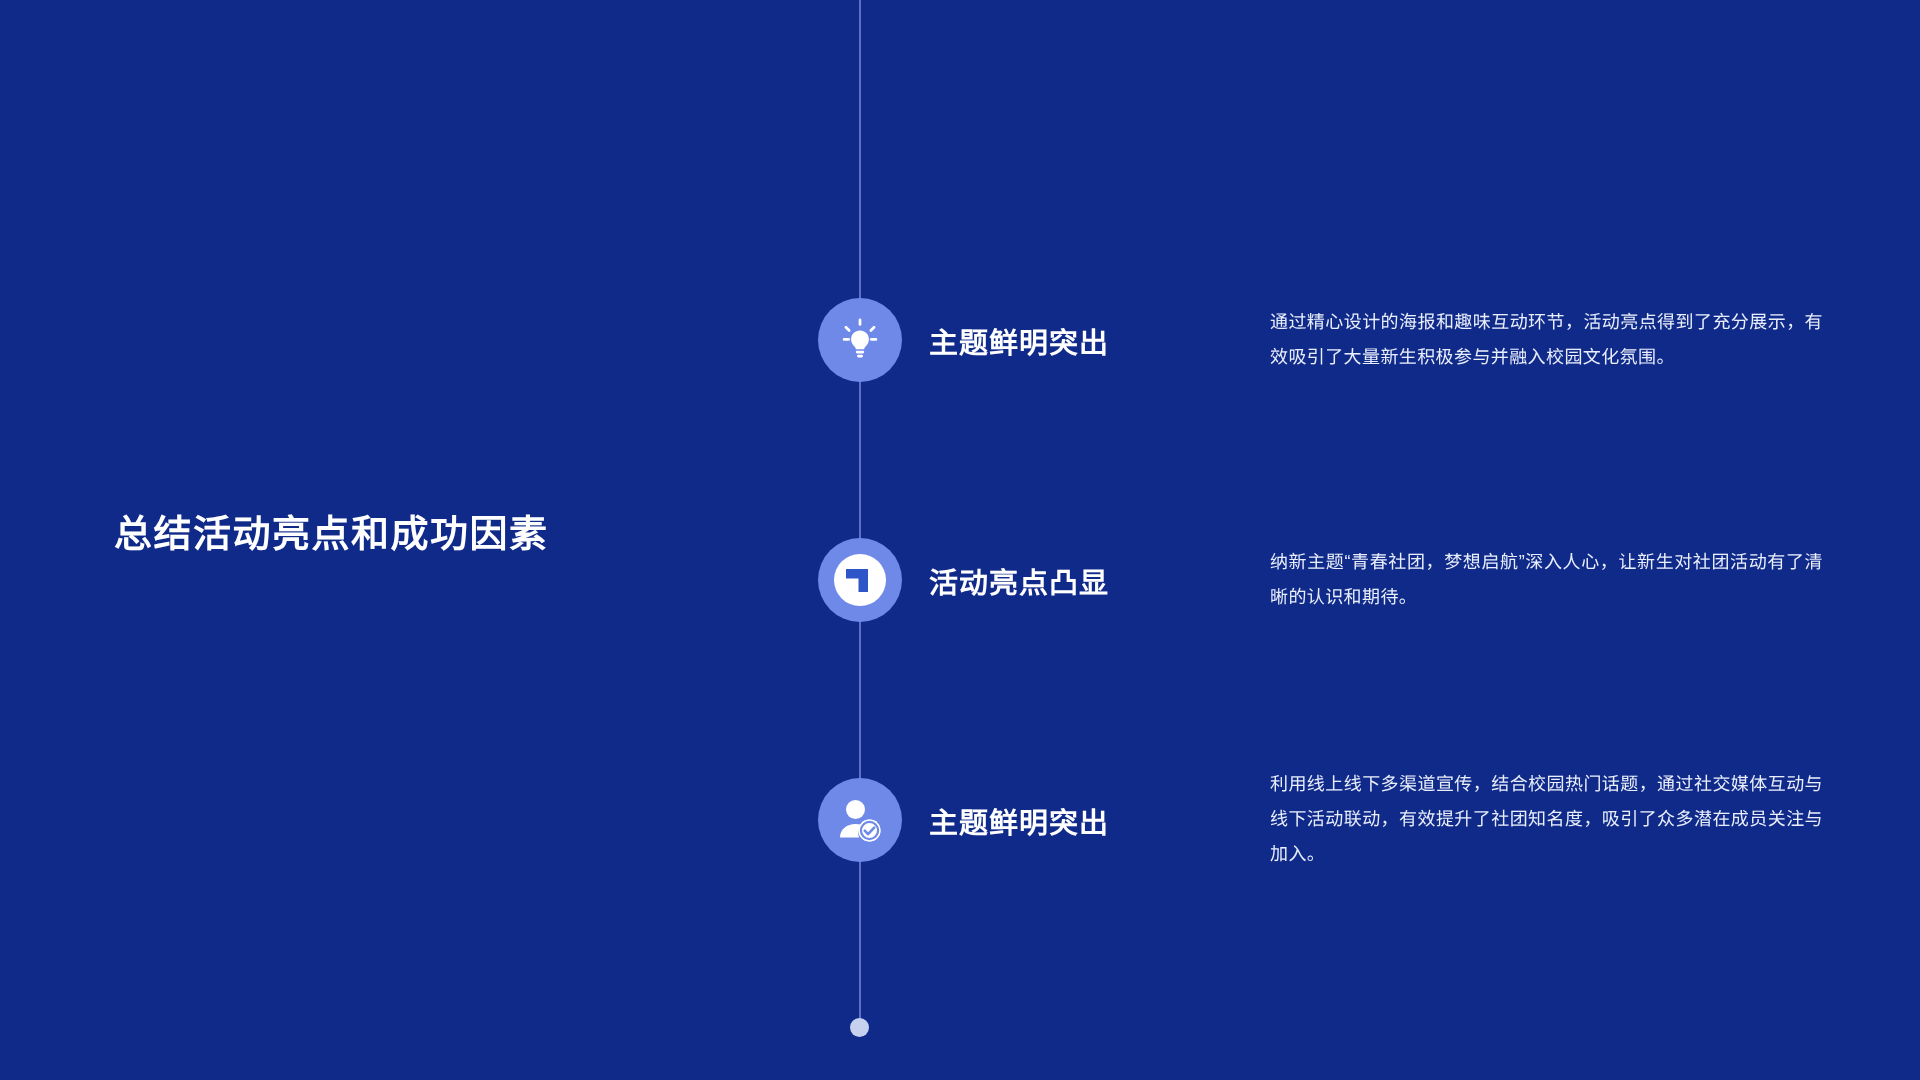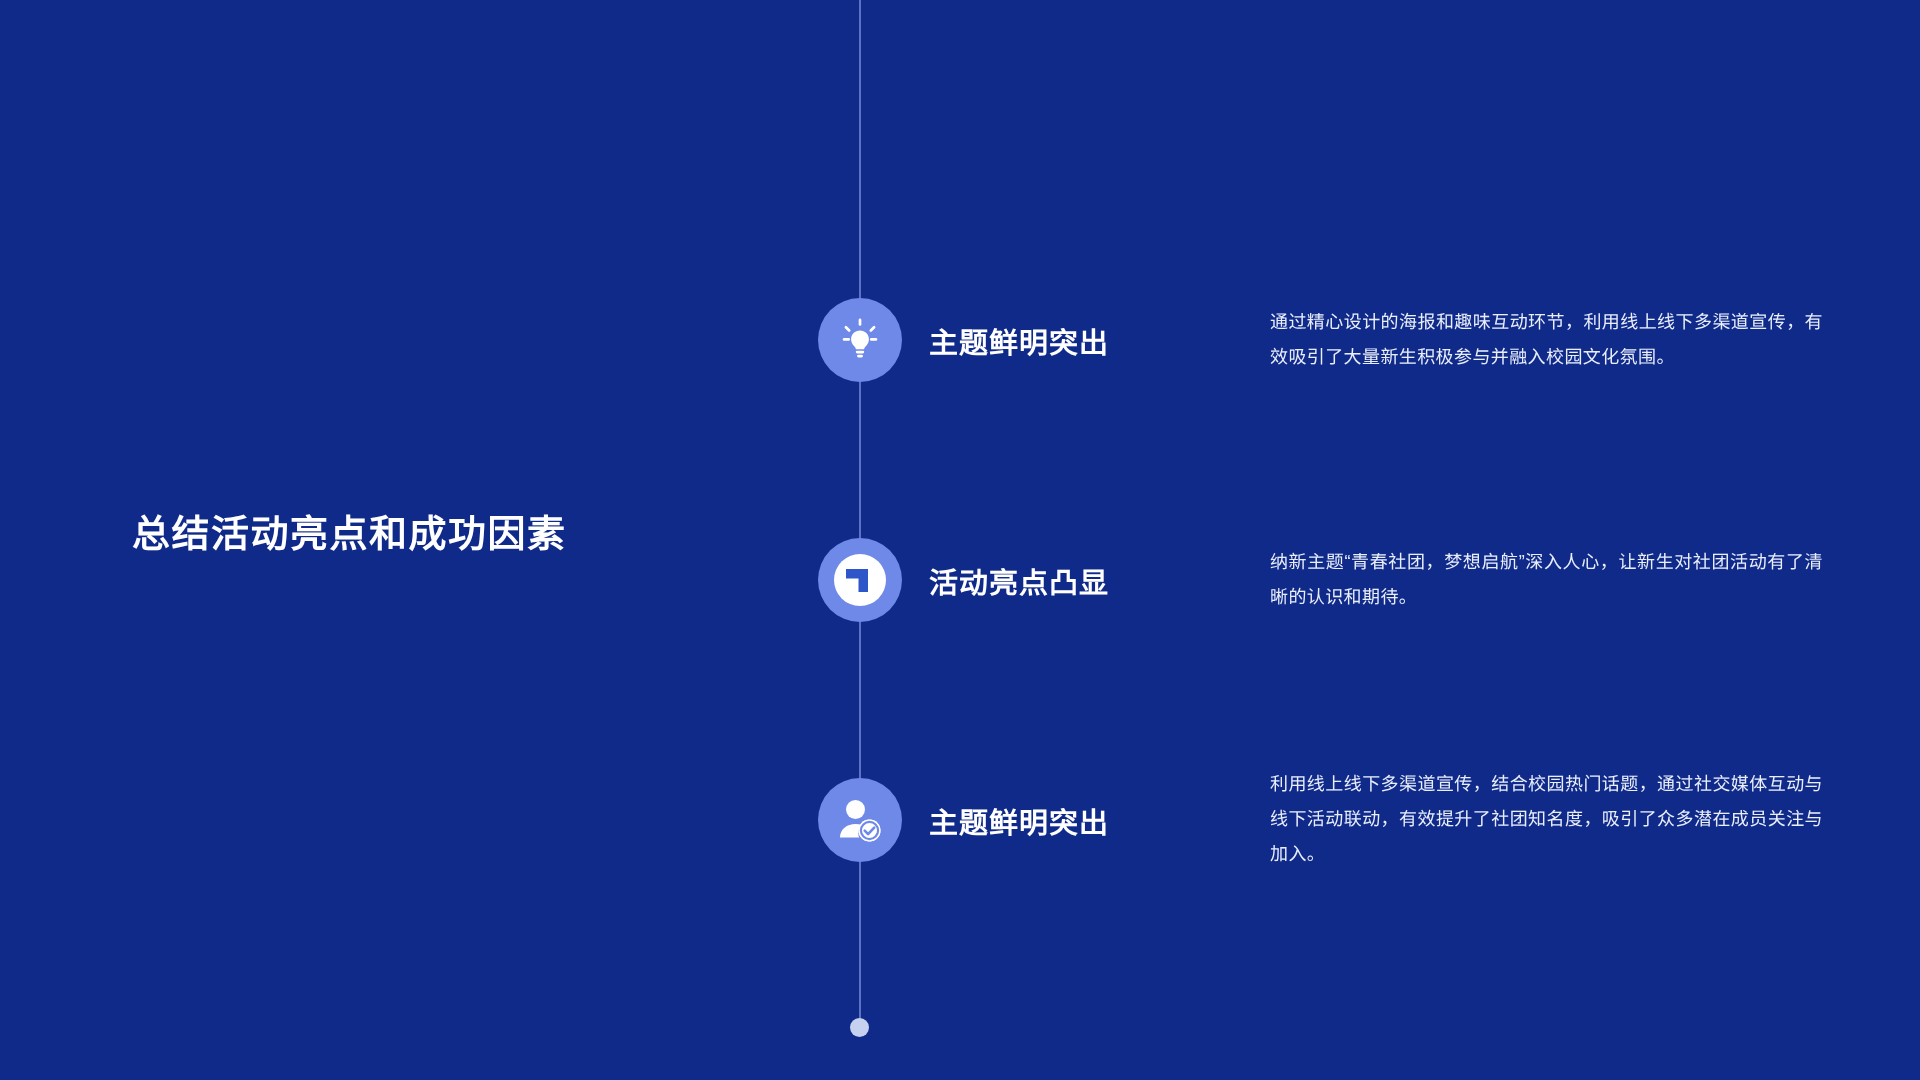--- a/index.html
+++ b/index.html
@@ -40,21 +40,20 @@
   .page-subtitle {
     position: absolute;
     left: 114px;
     top: 512px;
     font-size: 38px;
     font-weight: 700;
     color: #ffffff;
     letter-spacing: 1.5px;
     line-height: 1.2;
     white-space: nowrap;
-    margin-left: 18px;
   }
 
   
   .timeline-axis {
     position: absolute;
     left: 859px;
     top: 0px;
     width: 2px;
     height: 1025px;
     background: #7b8fd6;
@@ -139,21 +138,21 @@
           <rect x="20.9" y="39.4" width="6.2" height="2.8" rx="1.4"></rect>
           <rect x="22.6" y="1.6" width="2.8" height="7.6" rx="1.4"></rect>
           <rect x="6.0" y="22.0" width="7.6" height="2.8" rx="1.4"></rect>
           <rect x="34.4" y="22.0" width="7.6" height="2.8" rx="1.4"></rect>
           <rect x="9.6" y="8.6" width="2.8" height="7.6" rx="1.4" transform="rotate(-45 11 12.4)"></rect>
           <rect x="35.6" y="8.6" width="2.8" height="7.6" rx="1.4" transform="rotate(45 37 12.4)"></rect>
         </g>
       </svg>
     </div>
     <div class="item-heading">主题鲜明突出</div>
-    <div class="item-body">通过精心设计的海报和趣味互动环节，利用线上线下多渠道宣传，有效吸引了大量新生积极参与并融入校园文化氛围。</div>
+    <div class="item-body">通过精心设计的海报和趣味互动环节，活动亮点得到了充分展示，有效吸引了大量新生积极参与并融入校园文化氛围。</div>
   </div>
 
   <div class="timeline-item" style="top:538px;">
     <div class="node-icon">
       <svg width="84" height="84" viewBox="0 0 84 84" aria-hidden="true">
         <circle cx="42" cy="42" r="26" fill="#ffffff"></circle>
         <path d="M28 31h22v23h-9.5V40.5H28z" fill="#2f56c9"></path>
       </svg>
     </div>
     <div class="item-heading">活动亮点凸显</div>

